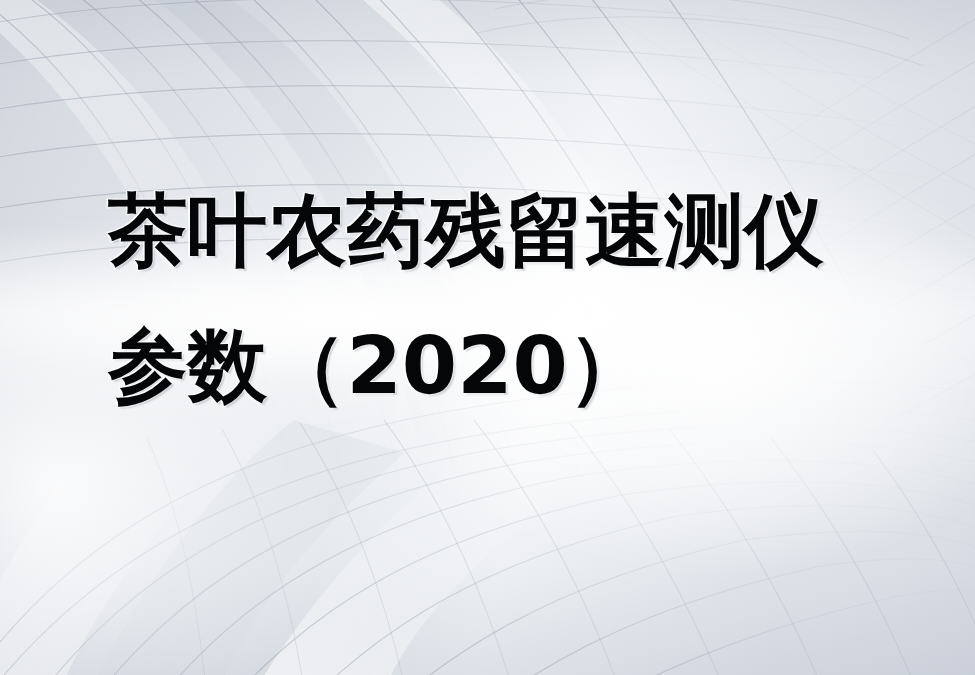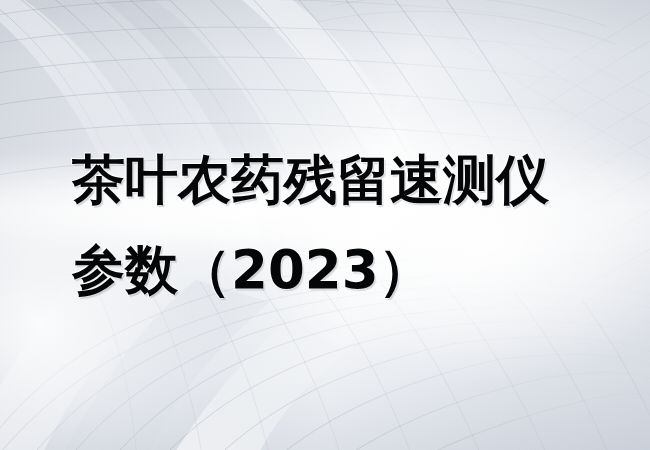--- a/index.html
+++ b/index.html
@@ -93,21 +93,20 @@
     line-height: 1.0;
     text-shadow:
       -1px -1px 0 rgba(255,255,255,0.92),
        1px -1px 0 rgba(255,255,255,0.50),
       -1px  1px 0 rgba(255,255,255,0.50),
        1.5px 1.5px 1px rgba(120,128,142,0.30);
   }
   #title-line-1 {
     font-size: 53px;
     height: 66px;
-    margin-top: 25px;
   }
   #title-line-2 {
     font-size: 53px;
     height: 66px;
     margin-top: 24px;
   }
 </style>
 </head>
 <body>
 
@@ -233,16 +232,16 @@
     </g>
   </svg>
 
   <div class="layer" id="bg-wedge"></div>
   <div class="layer" id="bg-streak"></div>
   <div class="layer" id="bg-glow"></div>
   <div class="layer" id="bg-vignette"></div>
 
   <div id="title-block">
     <div class="title-line" id="title-line-1">茶叶农药残留速测仪</div>
-    <div class="title-line" id="title-line-2">参数（2023）</div>
+    <div class="title-line" id="title-line-2">参数（2020）</div>
   </div>
 
 </div>
 
 </body></html>

